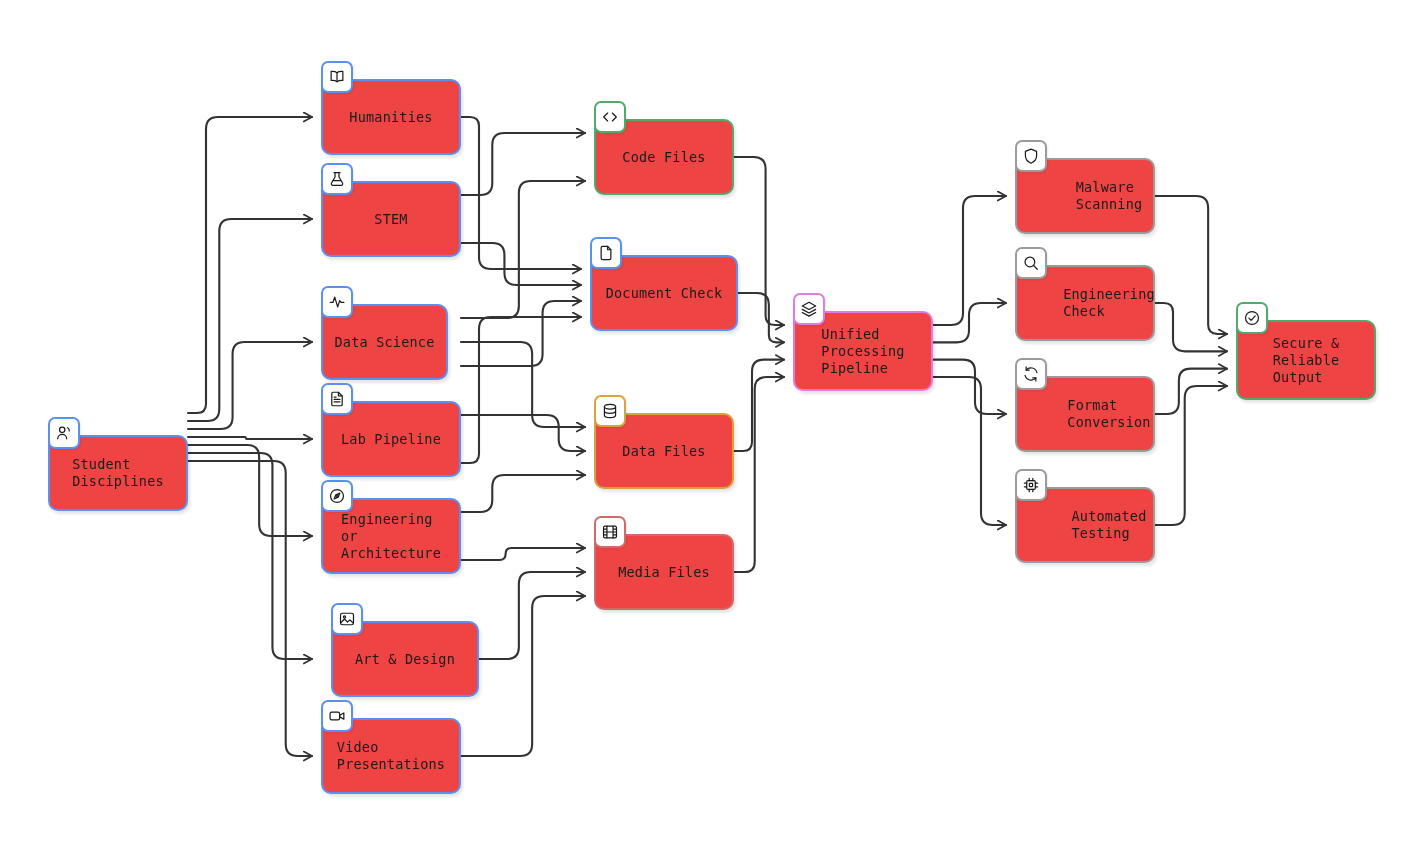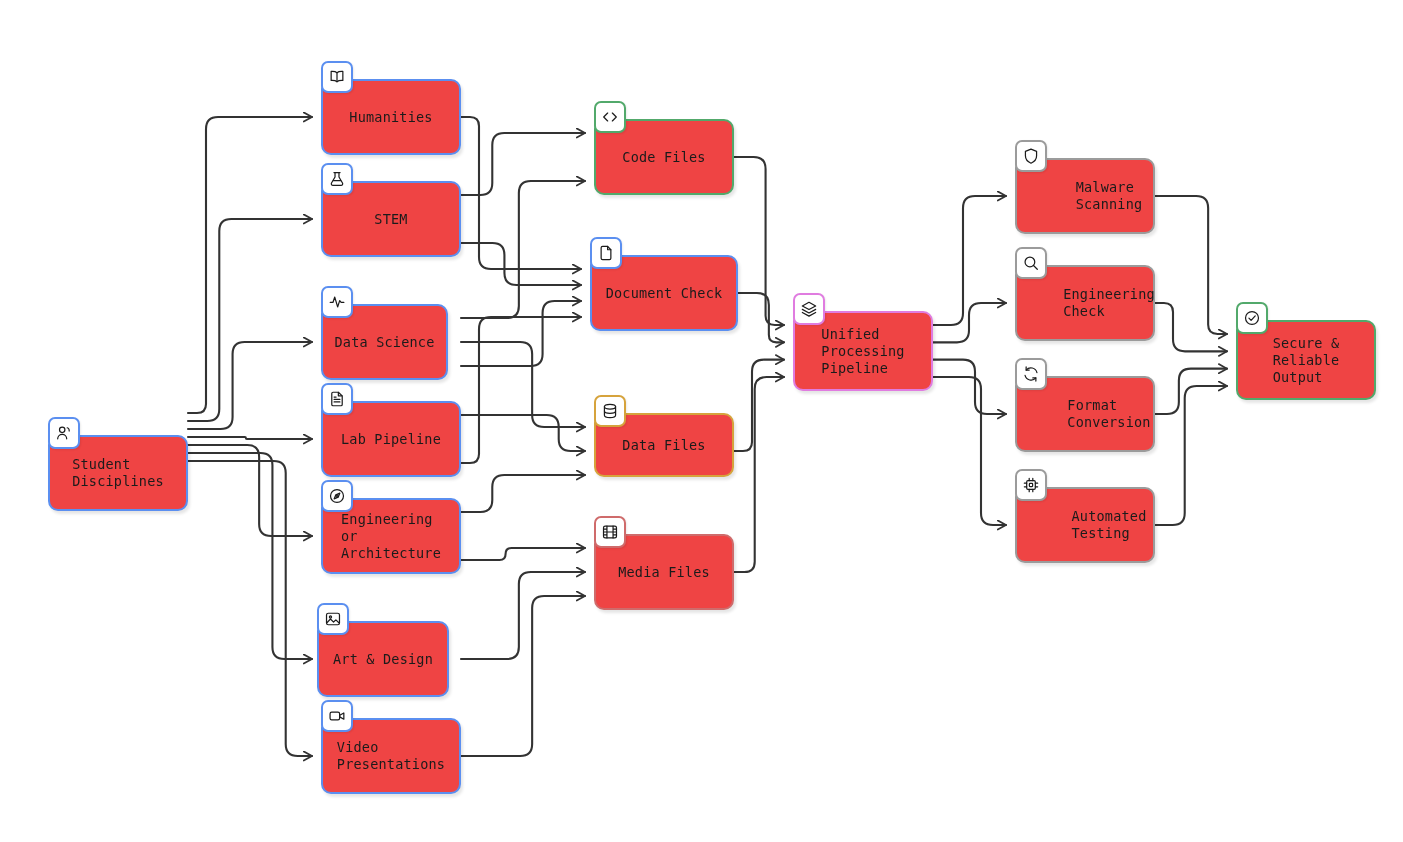--- a/index.html
+++ b/index.html
@@ -122,21 +122,21 @@
           <svg width="18" height="18" viewBox="0 0 20 20">
             <circle cx="10" cy="10" r="7.2" stroke="#1b1b1b" fill="none" stroke-width="1.35" stroke-linecap="round" stroke-linejoin="round"></circle>
             <path d="M13.2 6.8l-1.9 4.5-4.5 1.9 1.9-4.5z" stroke="#1b1b1b" fill="none" stroke-width="1.35" stroke-linecap="round" stroke-linejoin="round"></path>
             <circle cx="10" cy="10" r="1.2" stroke="#1b1b1b" fill="none" stroke-width="1.35" stroke-linecap="round" stroke-linejoin="round"></circle>
           </svg>
         </div>
         <div class="label">Engineering
 or
 Architecture</div>
       </div>
-      <div class="node c-blue" style="left: 317px; top: 621px; width: 132px; height: 76px;">
+      <div class="node c-blue" style="left: 331px; top: 621px; width: 148px; height: 76px;">
         <div class="badge">
           <svg width="18" height="18" viewBox="0 0 20 20">
             <rect x="2.8" y="3.6" width="14.4" height="12.8" rx="2" stroke="#1b1b1b" fill="none" stroke-width="1.35" stroke-linecap="round" stroke-linejoin="round"></rect>
             <circle cx="7.2" cy="7.8" r="1.2" stroke="#1b1b1b" fill="none" stroke-width="1.35" stroke-linecap="round" stroke-linejoin="round"></circle>
             <path d="M3.2 14.2l4-4.2 3.4 3.4 2.6-2.4 3.6 3.4" stroke="#1b1b1b" fill="none" stroke-width="1.35" stroke-linecap="round" stroke-linejoin="round"></path>
           </svg>
         </div>
         <div class="label">Art &amp; Design</div>
       </div>
       <div class="node c-blue" style="left: 321px; top: 718px; width: 140px; height: 76px;">
@@ -160,21 +160,21 @@
       </div>
       <div class="node c-blue" style="left: 590px; top: 255px; width: 148px; height: 76px;">
         <div class="badge">
           <svg width="18" height="18" viewBox="0 0 20 20">
             <path d="M11.8 2.6H6.2c-.9 0-1.6.7-1.6 1.6v11.6c0 .9.7 1.6 1.6 1.6h7.6c.9 0 1.6-.7 1.6-1.6V6.4z" stroke="#1b1b1b" fill="none" stroke-width="1.35" stroke-linecap="round" stroke-linejoin="round"></path>
             <path d="M11.8 2.6v3.8h3.6" stroke="#1b1b1b" fill="none" stroke-width="1.35" stroke-linecap="round" stroke-linejoin="round"></path>
           </svg>
         </div>
         <div class="label">Document Check</div>
       </div>
-      <div class="node c-amber" style="left: 594px; top: 413px; width: 140px; height: 64px;">
+      <div class="node c-amber" style="left: 594px; top: 413px; width: 140px; height: 76px;">
         <div class="badge">
           <svg width="18" height="18" viewBox="0 0 20 20">
             <ellipse cx="10" cy="5.2" rx="6.2" ry="2.6" stroke="#1b1b1b" fill="none" stroke-width="1.35" stroke-linecap="round" stroke-linejoin="round"></ellipse>
             <path d="M3.8 5.2v9.6c0 1.4 2.8 2.6 6.2 2.6s6.2-1.2 6.2-2.6V5.2" stroke="#1b1b1b" fill="none" stroke-width="1.35" stroke-linecap="round" stroke-linejoin="round"></path>
             <path d="M3.8 10c0 1.4 2.8 2.6 6.2 2.6s6.2-1.2 6.2-2.6" stroke="#1b1b1b" fill="none" stroke-width="1.35" stroke-linecap="round" stroke-linejoin="round"></path>
           </svg>
         </div>
         <div class="label">Data Files</div>
       </div>
       <div class="node c-red" style="left: 594px; top: 534px; width: 140px; height: 76px;">

